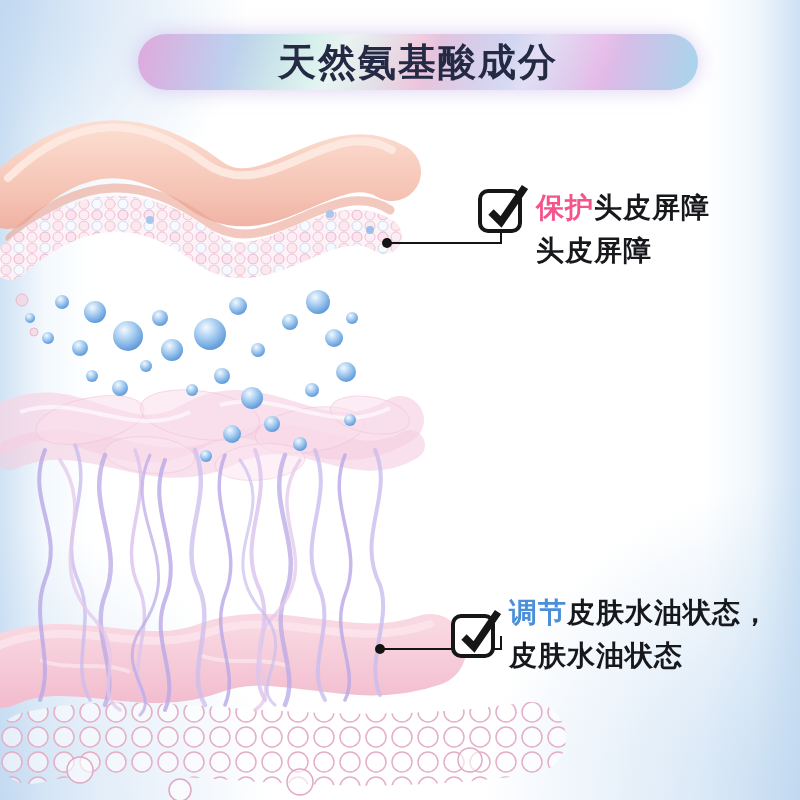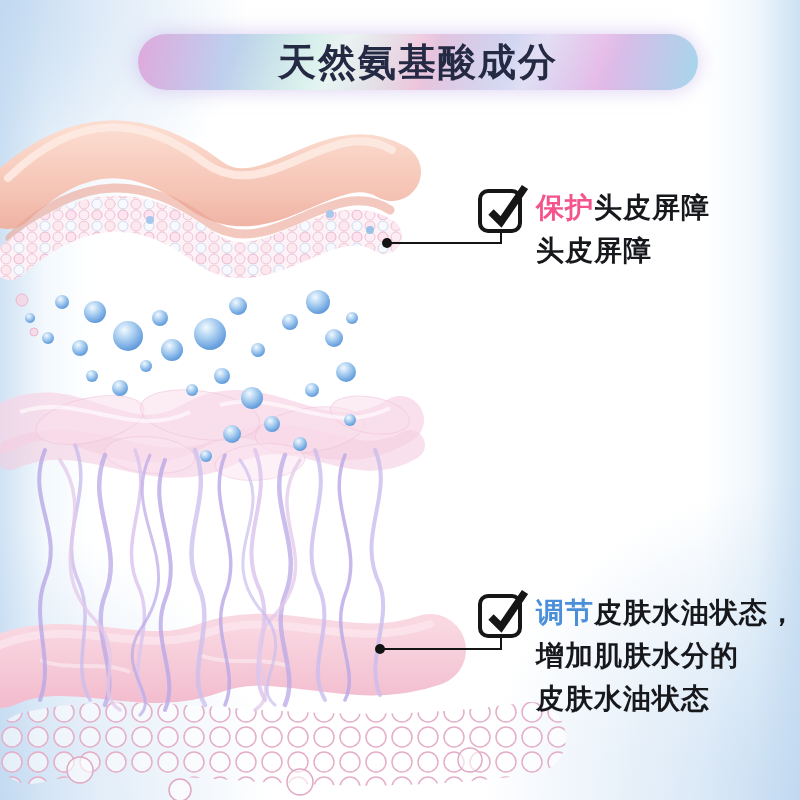--- a/index.html
+++ b/index.html
@@ -45,21 +45,21 @@
     letter-spacing: 2px;
   }
 
   .callout {
     position: absolute;
     display: flex;
     align-items: flex-start;
     gap: 14px;
   }
   .callout-protect { left: 478px; top: 186px; }
-  .callout-regulate { left: 478px; top: 591px; }
+  .callout-regulate { left: 451px; top: 591px; align-items: center; }
 
   .checkbox {
     position: relative;
     width: 44px;
     height: 44px;
     flex: 0 0 44px;
     margin-top: 3px;
     border: 4px solid #161616;
     border-radius: 10px;
     background: #ffffff;
@@ -237,18 +237,17 @@
   </div>
 
   <div class="callout callout-regulate">
     <div class="checkbox">
       <svg viewBox="0 0 46 52">
           <path d="M8 31 L18 41 L42 6" fill="none" stroke="#161616" stroke-width="7.5"></path>
         </svg>
     </div>
     <div class="callout-text">
       <div><span style="color: rgb(74, 143, 216);">调节</span><span>皮肤水油状态，</span></div>
-      <div>增加肌肤水分的</div>
       <div>皮肤水油状态</div>
     </div>
   </div>
 
 </div>
 
 </body></html>

